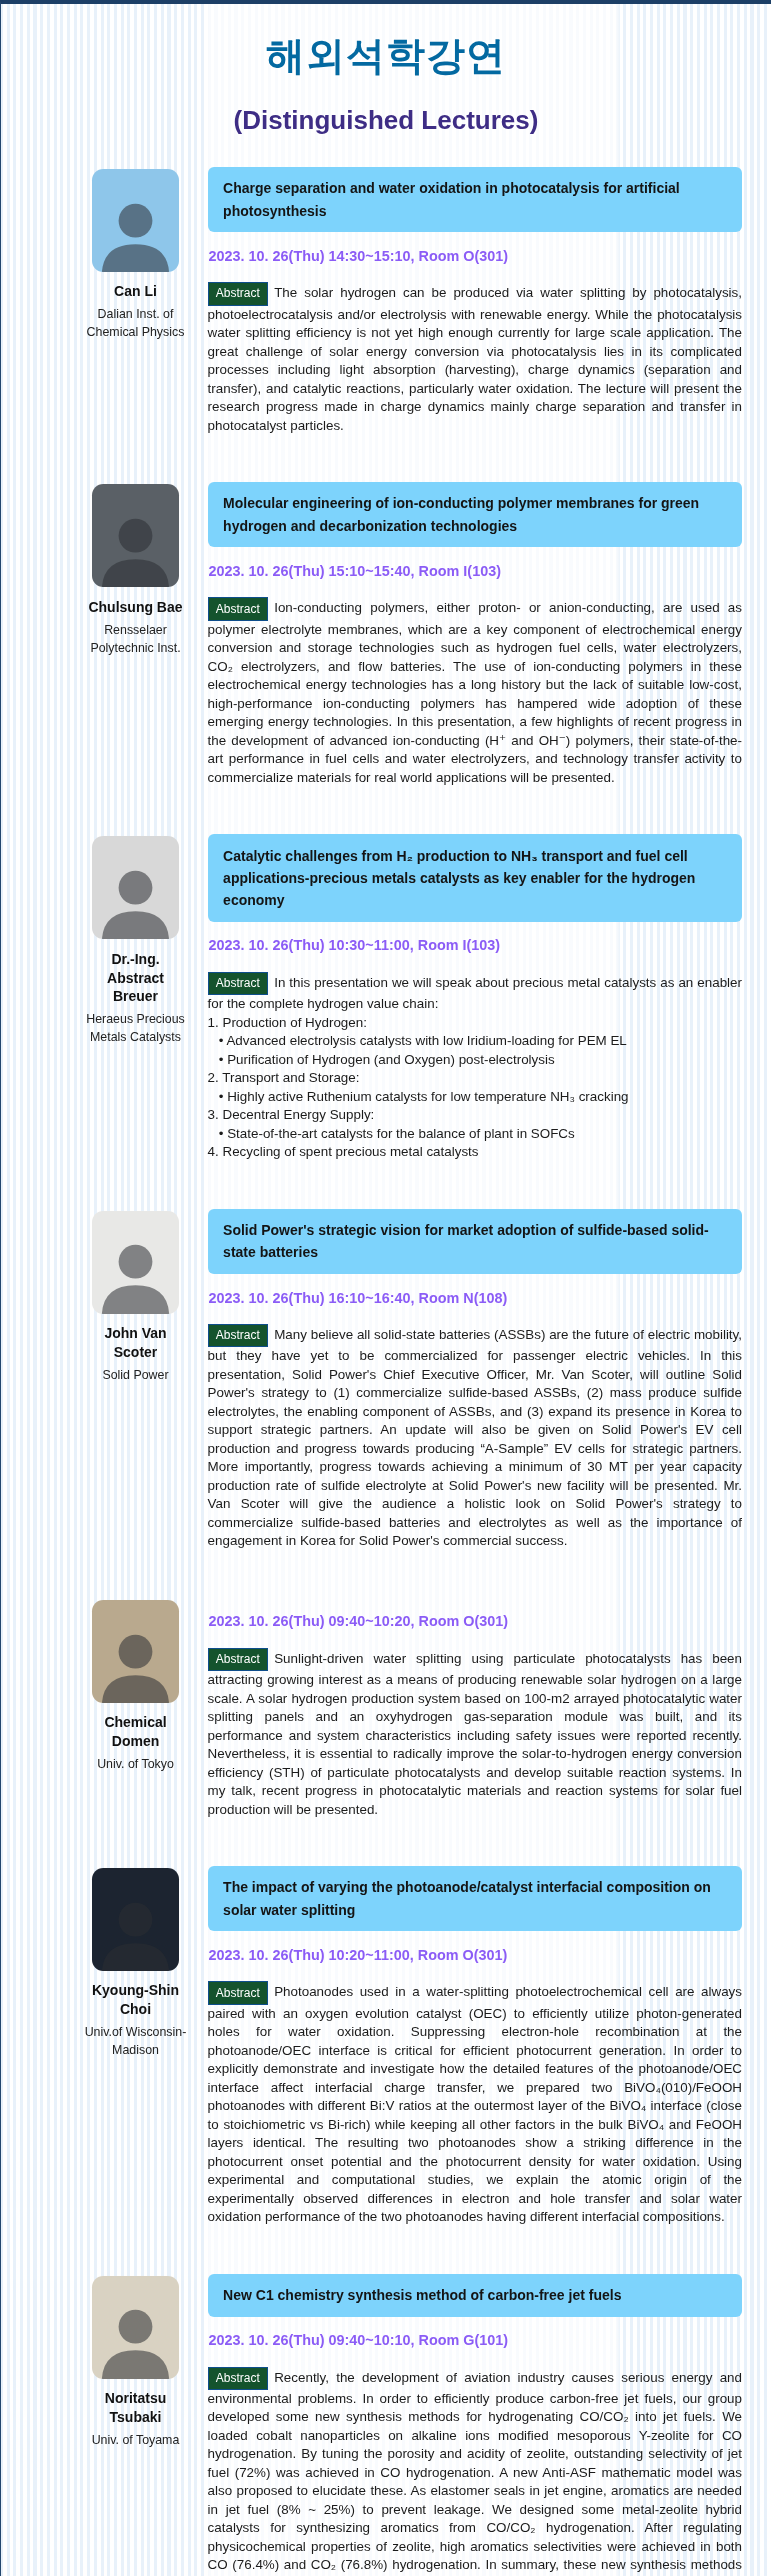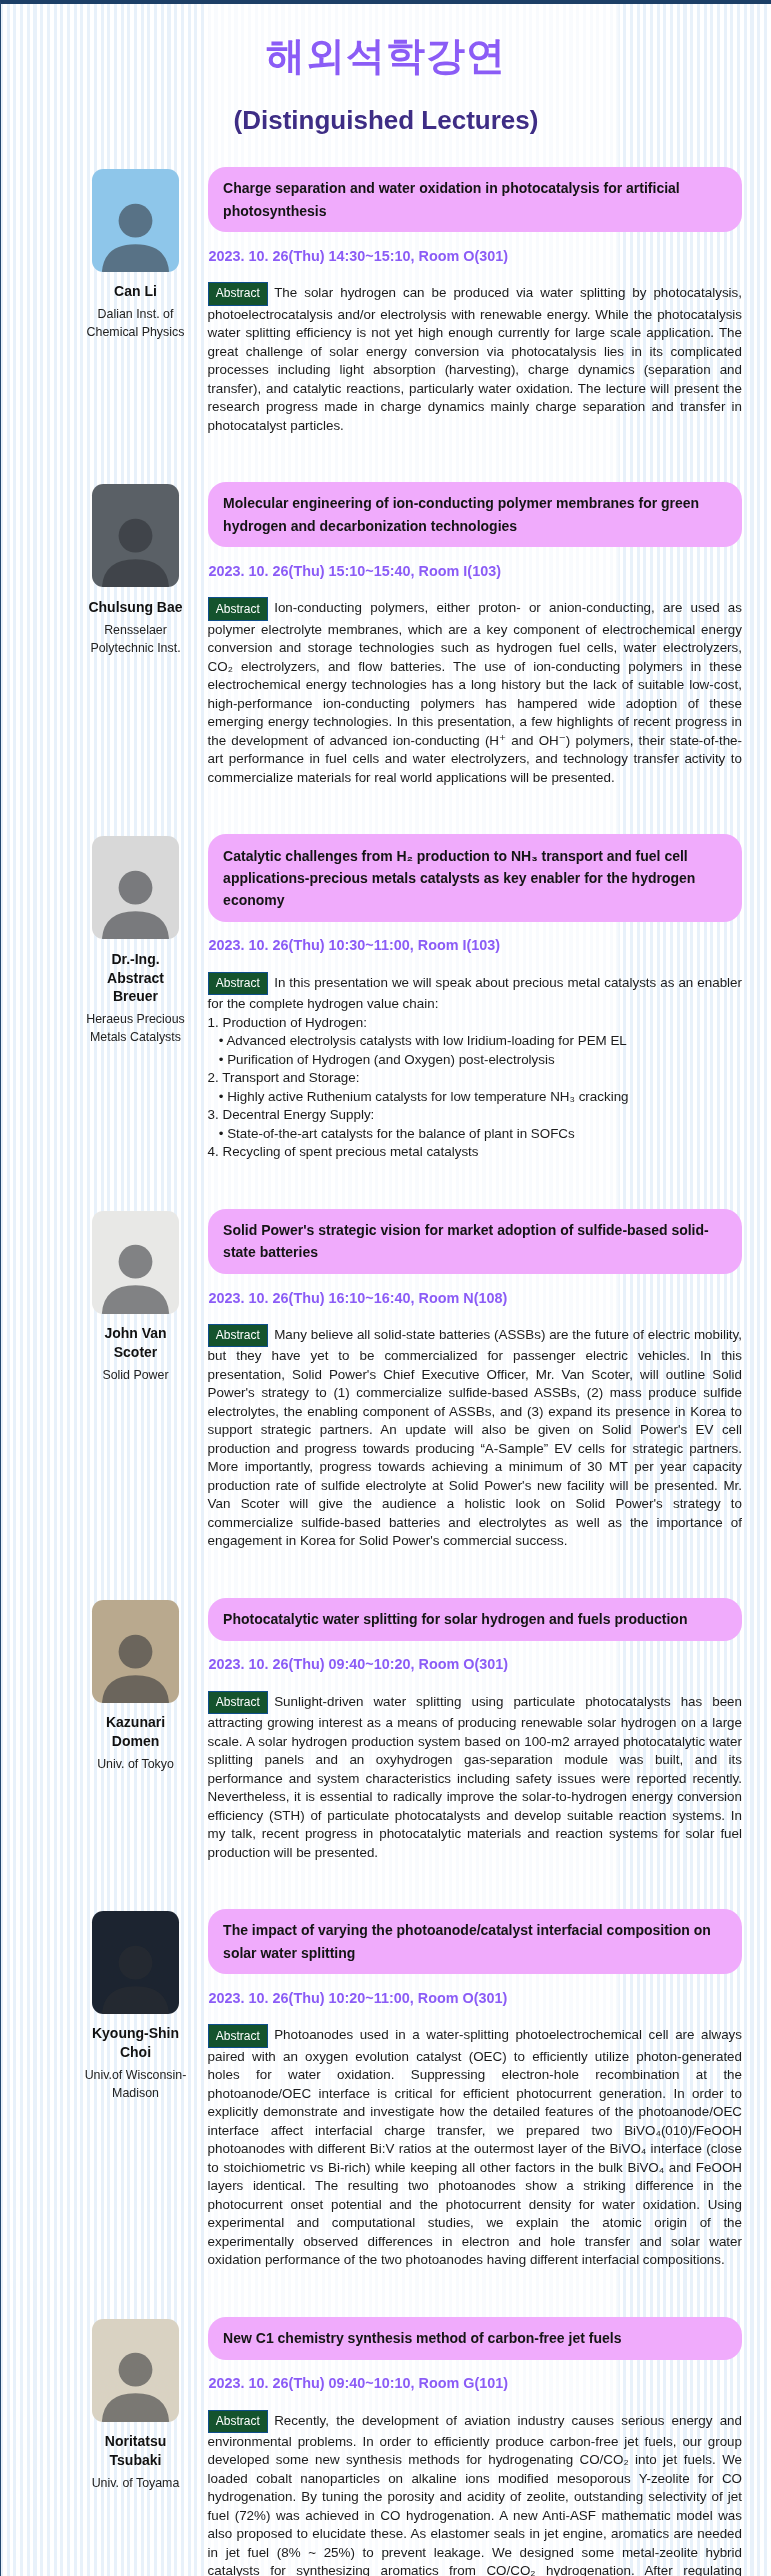--- a/index.html
+++ b/index.html
@@ -10,40 +10,40 @@
     color:#1a1a1a;
     border:1.5px solid #24476e;
     border-top:4.6px solid #1d3f66;
     background-color:#f5f9fd;
     background-image:
       linear-gradient(90deg, rgba(255,255,255,0) 0, rgba(255,255,255,0) 204px, rgba(255,255,255,.75) 209px, rgba(255,255,255,.75) 616px, rgba(255,255,255,0) 621px),
       repeating-linear-gradient(90deg, #e8f1fa 0 3.1px, #ffffff 3.1px 6.7px);
   }
   .page-header { text-align:center; padding-top:25px; margin-bottom:31px; }
   .page-title {
-    font-size:39px; font-weight:bold; color:#8b5cf6; letter-spacing:1px;
+    font-size:39px; font-weight:bold; color:#0369a1; letter-spacing:1px;
     text-shadow:0 0 4.1px #ffffff, 0 0 1.5px #ffffff;
   }
   .page-subtitle {
     font-size:26px; font-weight:bold; color:#3e2d85; margin-top:22px;
     text-shadow:0 0 4.1px #ffffff, 0 0 1.5px #ffffff;
   }
   .lecture-list { padding-bottom:26px; }
   .card { display:flex; gap:19.6px; margin:0 29px 47px 82px; }
   .left { flex:0 0 105px; width:105px; text-align:center; }
   .photo {
     width:87px; height:103px; margin:2.1px auto 0; border-radius:11.3px;
     position:relative; overflow:hidden; background:#b8c6d4;
   }
   .photo svg { position:absolute; left:0; bottom:-4.1px; width:100%; height:82%; opacity:.55; }
   .speaker-name { font-size:14px; font-weight:bold; margin-top:10.3px; line-height:1.35; color:#111; }
   .speaker-affiliation { font-size:12.4px; margin-top:5.2px; line-height:1.45; color:#222; }
   .right { flex:1; min-width:0; }
   .title-bar {
-    background:#f0abfc; border-radius:18px; padding:10.3px 15.5px;
+    background:#7dd3fc; border-radius:6px; padding:10.3px 15.5px;
   }
   .lecture-title { font-size:14px; font-weight:bold; line-height:1.6; color:#141414; }
   .datetime { text-align:left; font-weight:bold; font-size:14.4px; margin:15.5px 1px 18.5px; color:#8b5cf6; }
   .abstract { font-size:13.4px; line-height:1.38; text-align:justify; color:#1b1b1b; }
   .abstract-badge {
     display:inline-block; background:#14532d; color:#ffffff; font-size:12px;
     padding:2.1px 7.2px 2.6px; margin-right:6.2px; border:0.5px solid #0e4e8c;
   }
   .abstract-text { white-space:pre-line; }
 </style>
@@ -141,27 +141,24 @@
     </div>
   </section>
     <section class="card">
     <div class="left">
       <div class="photo" style="background: rgb(185, 169, 142);">
         <svg viewBox="0 0 100 100" aria-hidden="true">
           <circle cx="50" cy="34" r="20" fill="#2c2f33"></circle>
           <path d="M10 100 Q10 62 50 62 Q90 62 90 100 Z" fill="#2c2f33"></path>
         </svg>
       </div>
-      <div class="speaker-name">Kazunari Domen</div>
+      <div class="speaker-name">Chemical Domen</div>
       <div class="speaker-affiliation">Univ. of Tokyo</div>
     </div>
     <div class="right">
-      <div class="title-bar">
-        <div class="lecture-title">Photocatalytic water splitting for solar hydrogen and fuels production</div>
-      </div>
       <div class="datetime">2023. 10. 26(Thu) 09:40~10:20, Room O(301)</div>
       <p class="abstract"><span class="abstract-badge">Abstract</span><span class="abstract-text">Sunlight-driven water splitting using particulate photocatalysts has been attracting growing interest as a means of producing renewable solar hydrogen on a large scale. A solar hydrogen production system based on 100-m2 arrayed photocatalytic water splitting panels and an oxyhydrogen gas-separation module was built, and its performance and system characteristics including safety issues were reported recently. Nevertheless, it is essential to radically improve the solar-to-hydrogen energy conversion efficiency (STH) of particulate photocatalysts and develop suitable reaction systems. In my talk, recent progress in photocatalytic materials and reaction systems for solar fuel production will be presented.</span></p>
     </div>
   </section>
     <section class="card">
     <div class="left">
       <div class="photo" style="background: rgb(28, 36, 48);">
         <svg viewBox="0 0 100 100" aria-hidden="true">
           <circle cx="50" cy="34" r="20" fill="#2c2f33"></circle>
           <path d="M10 100 Q10 62 50 62 Q90 62 90 100 Z" fill="#2c2f33"></path>

